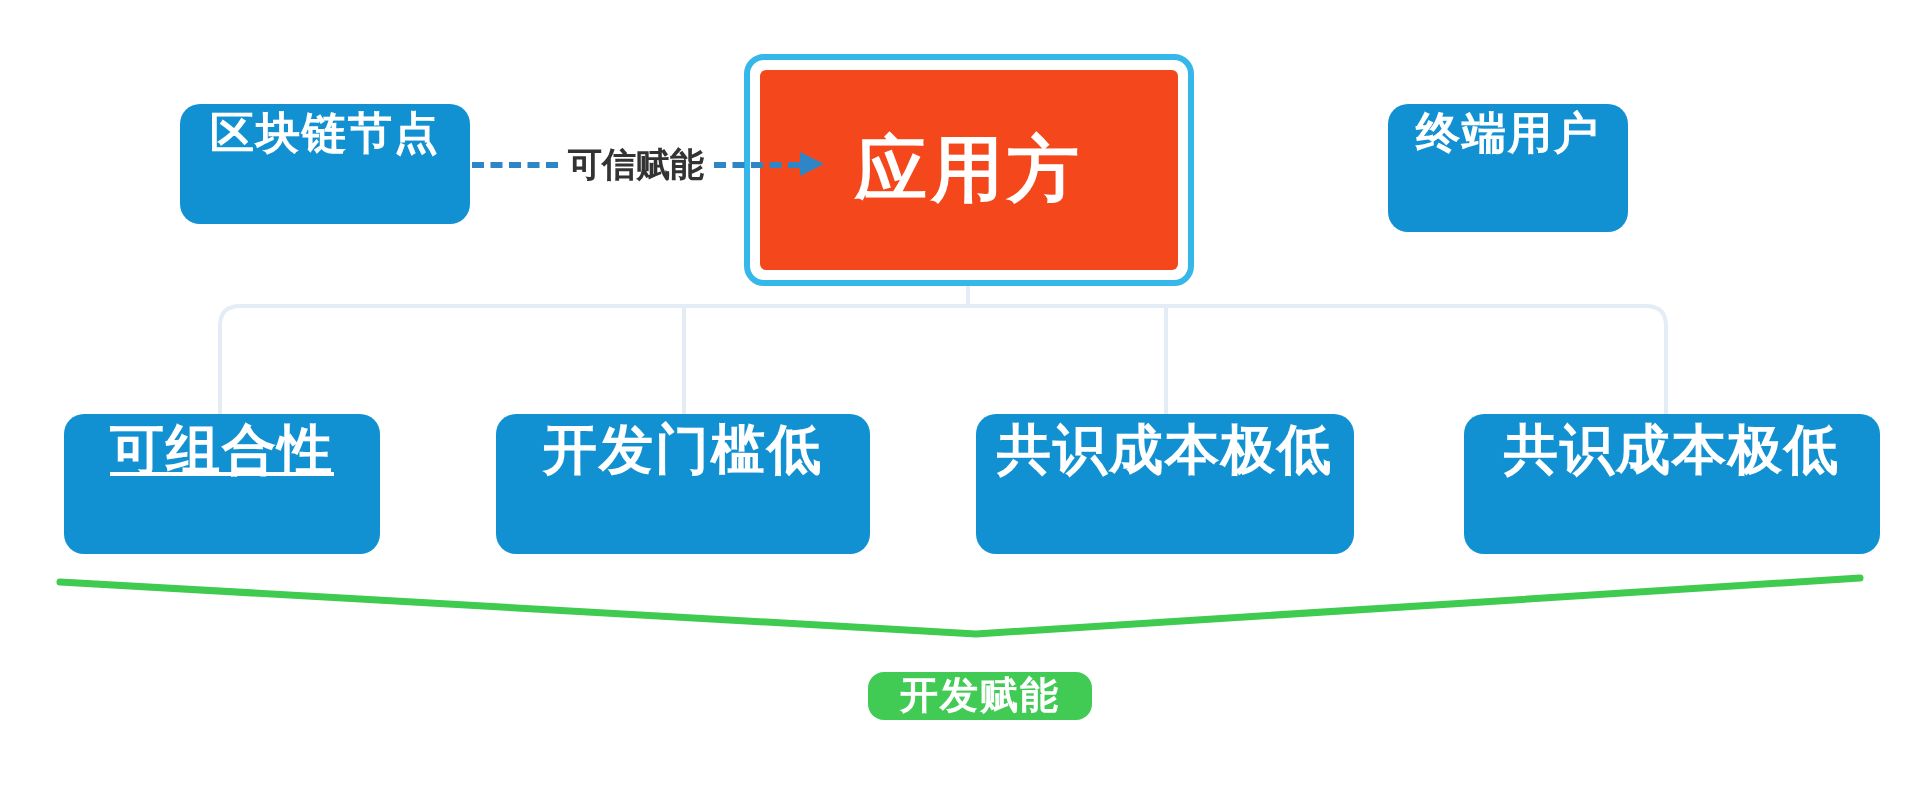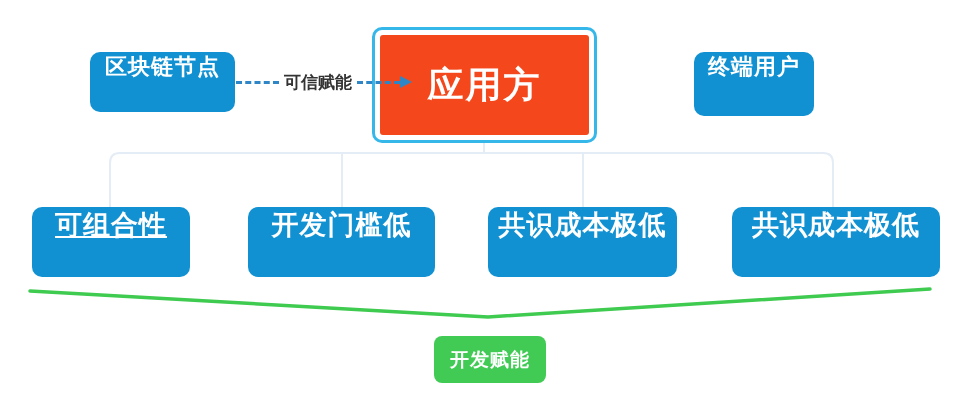--- a/index.html
+++ b/index.html
@@ -33,21 +33,21 @@
   .edge-label{
     margin:0 5px;font-size:17px;font-weight:600;color:var(--edge-label-text);
     white-space:nowrap;line-height:1;
   }
   .arrowhead{
     width:0;height:0;flex:0 0 auto;
     border-top:6px solid transparent;border-bottom:6px solid transparent;
     border-left:12px solid var(--arrow-blue);
   }
   .green-node{
-    position:absolute;left:434px;top:336px;width:112px;height:47px;
+    position:absolute;left:434px;top:336px;width:112px;height:24px;
     background:var(--green);border-radius:8px;color:#fff;font-weight:bold;
     font-size:19px;display:flex;align-items:center;justify-content:center;
     z-index:2;letter-spacing:1px;
   }
 </style>
 </head>
 <body>
 
 <div class="canvas">
 

